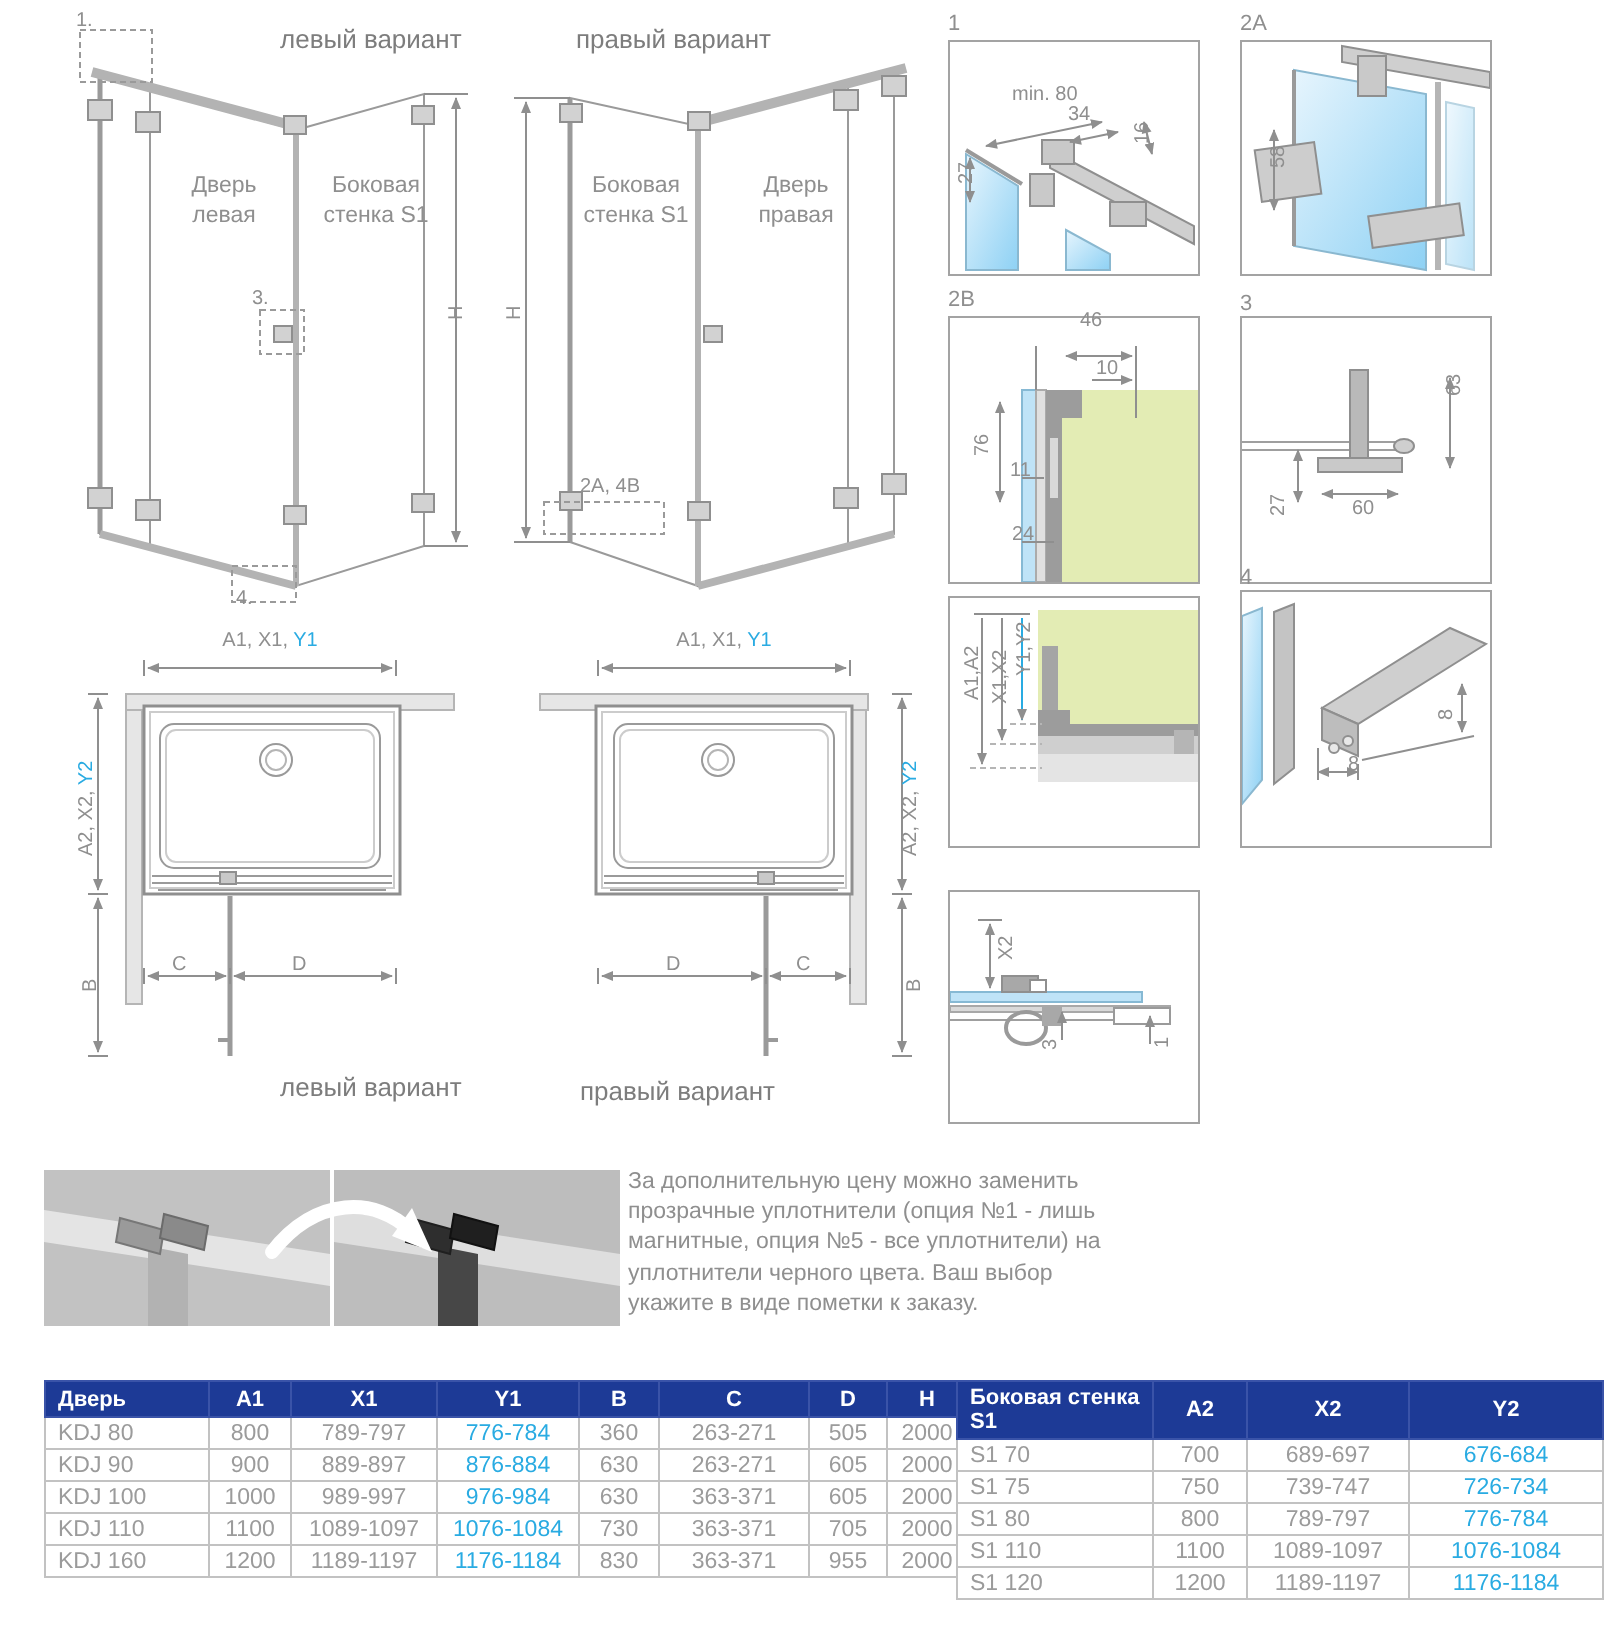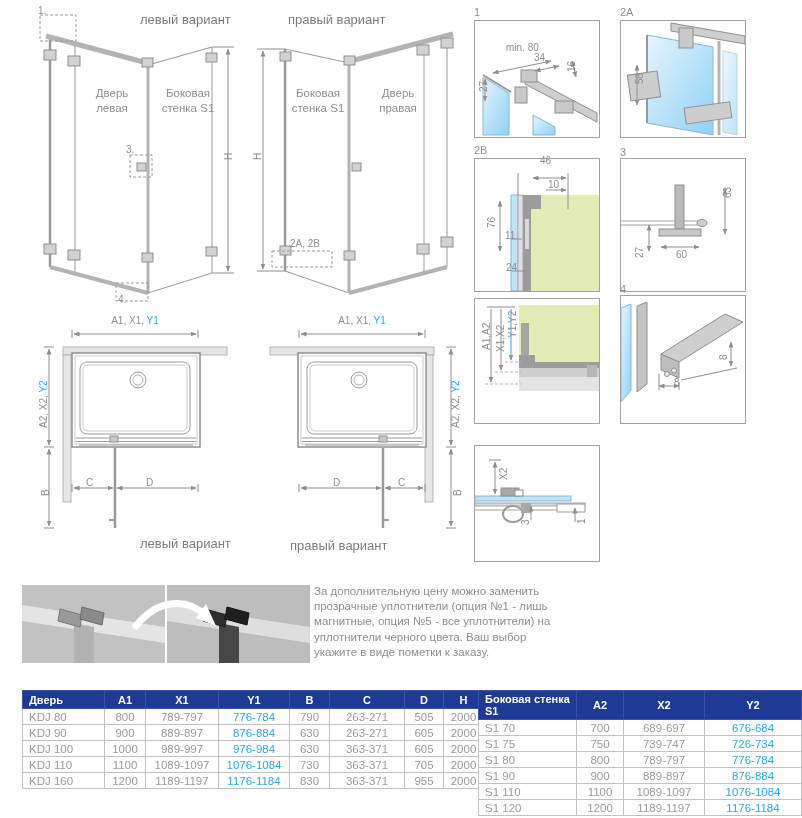--- a/index.html
+++ b/index.html
@@ -128,21 +128,21 @@
     <rect x="104" y="158" width="9" height="8"></rect>
   </g>
   <rect x="24" y="246" width="60" height="16" stroke="#9a9a9a" fill="none" stroke-dasharray="3,2"></rect>
   <g stroke="#8f8f8f" fill="none">
     <line x1="9" y1="44" x2="37" y2="44"></line>
         <line x1="9" y1="266" x2="37" y2="266"></line>
     <line x1="15" y1="46" x2="15" y2="264" marker-start="url(#as)" marker-end="url(#ae)"></line>
   </g>
 </svg>
 <span class="rot" style="left:252px;top:160px">H</span>
-<span class="dim" style="left:290px;top:238px">2A, 2B</span>
+<span class="dim" style="left:290px;top:238px">2A, 4B</span>
 <div class="glabel" style="left:285px;top:86px;width:66px">
   <div>Боковая</div>
       <div>стенка S1</div>
     </div>
 <div class="glabel" style="left:368px;top:86px;width:60px">
   <div>Дверь</div>
       <div>правая</div>
     </div>
 
 <svg class="abs" style="left:30px;top:310px" width="215" height="248">
@@ -424,21 +424,21 @@
               <th>D</th>
               <th>H</th>
             </tr>
           </thead>
           <tbody>
             <tr>
               <td class="first">KDJ 80</td>
               <td>800</td>
               <td>789-797</td>
               <td class="blue">776-784</td>
-              <td>790</td>
+              <td>360</td>
               <td>263-271</td>
               <td>505</td>
               <td>2000</td>
             </tr>
             <tr>
               <td class="first">KDJ 90</td>
               <td>900</td>
               <td>889-897</td>
               <td class="blue">876-884</td>
               <td>630</td>
@@ -502,26 +502,20 @@
               <td>739-747</td>
               <td class="blue">726-734</td>
             </tr>
             <tr>
               <td class="first">S1 80</td>
               <td>800</td>
               <td>789-797</td>
               <td class="blue">776-784</td>
             </tr>
             <tr>
-              <td class="first">S1 90</td>
-              <td>900</td>
-              <td>889-897</td>
-              <td class="blue">876-884</td>
-            </tr>
-            <tr>
               <td class="first">S1 110</td>
               <td>1100</td>
               <td>1089-1097</td>
               <td class="blue">1076-1084</td>
             </tr>
             <tr>
               <td class="first">S1 120</td>
               <td>1200</td>
               <td>1189-1197</td>
               <td class="blue">1176-1184</td>

